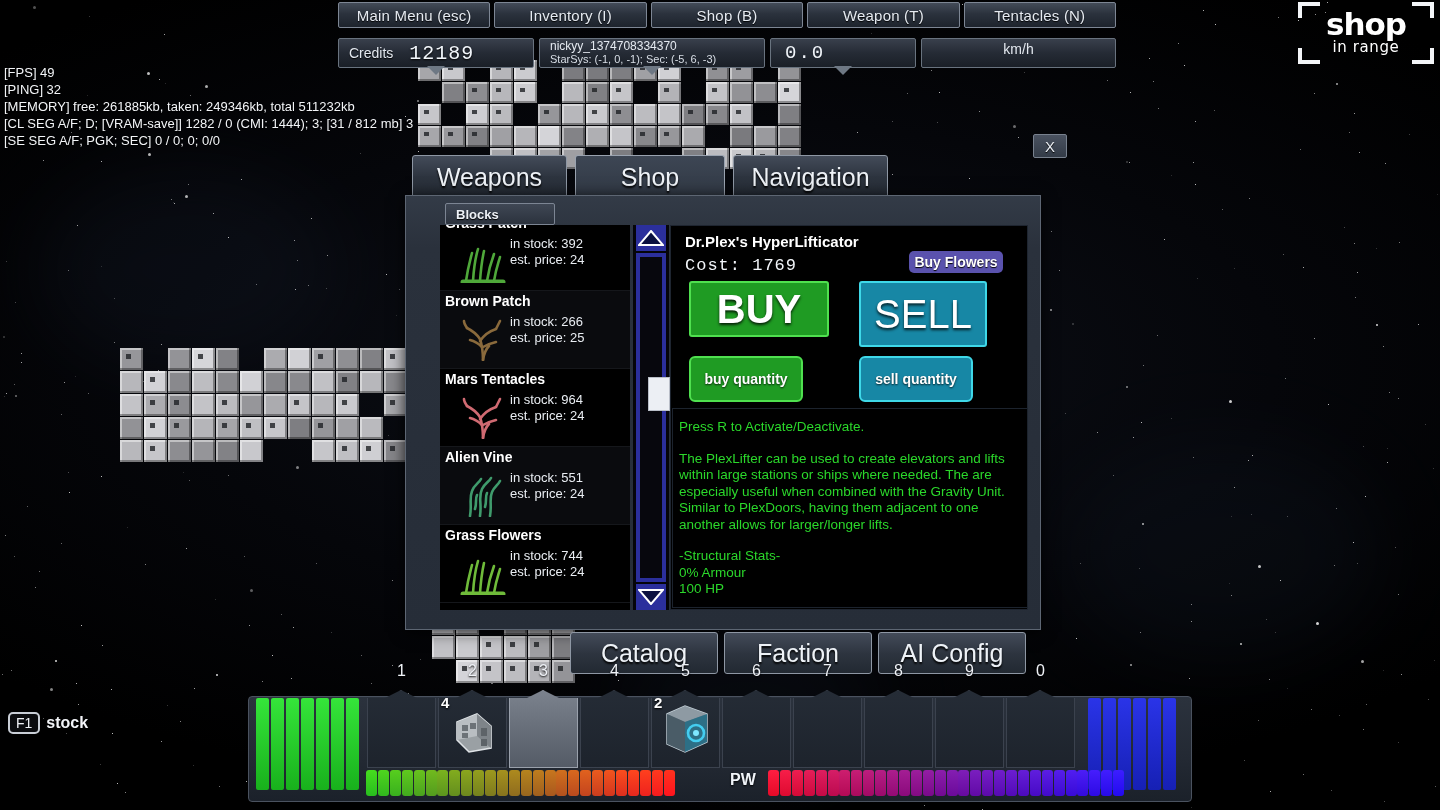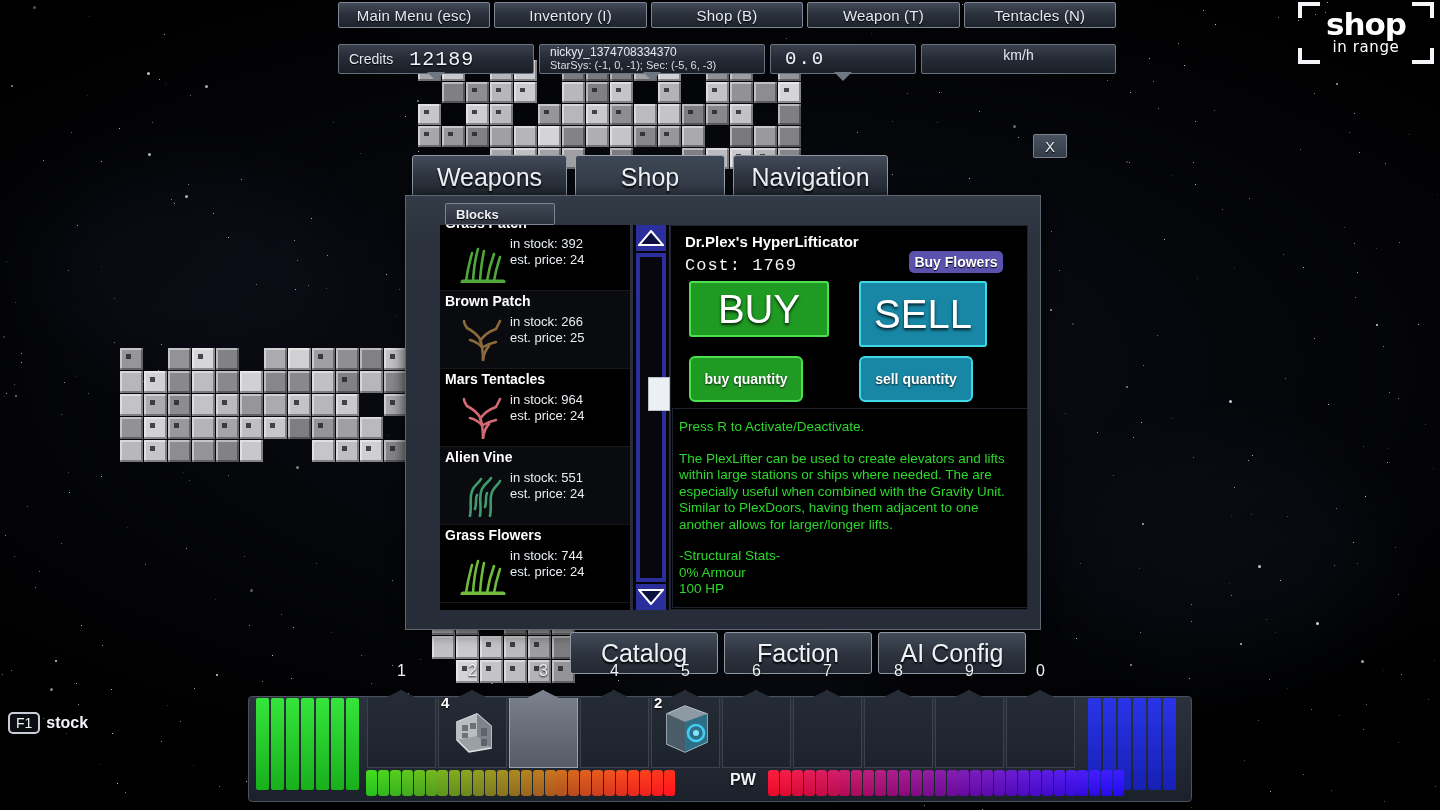--- a/index.html
+++ b/index.html
@@ -30,21 +30,21 @@
   .topmenu { display:flex; gap:4px; height:26px; }
   .topmenu .mi {
     flex:1;
     background: linear-gradient(180deg,#434b58 0%, #2b323d 45%, #1d232c 100%);
     border:1px solid #7d8694;
     border-radius:2px;
     display:flex; align-items:center; justify-content:center;
     font-size:15px; color:#e6ebf2; text-shadow:0 1px 1px #000;
     letter-spacing:.2px;
   }
-  .hudrow2 { display:flex; gap:5px; margin-top:16px; height:30px;justify-content:space-between; }
+  .hudrow2 { display:flex; gap:5px; margin-top:10px; height:30px;justify-content:space-between; }
   .hudcell {
     background: linear-gradient(180deg,#39404c 0%, #252b35 50%, #1a1f27 100%);
     border:1px solid #69737f;
     border-radius:2px;
     position:relative;
     display:flex; align-items:center;
   }
   .credits-cell { width:196px; padding-left:10px; gap:16px; }
   .credits-label { font-size:14px; color:#e3e8ef; text-shadow:0 1px 1px #000; }
   .credits-val {
@@ -974,20 +974,21 @@
       <div class="hudcell speed-cell">
         <span class="speed-val">0.0</span>
         <span class="notch"></span>
       </div>
       <div class="hudcell unit-cell">
         <span class="unit-val">km/h</span>
       </div>
     </div>
   </div>
 
+  <div id="debug"><div>[FPS] 49</div><div>[PING] 32</div><div>[MEMORY] free: 261885kb, taken: 249346kb, total 511232kb</div><div>[CL SEG A/F; D; [VRAM-save]] 1282 / 0 (CMI: 1444); 3; [31 / 812 mb] 3</div><div>[SE SEG A/F; PGK; SEC] 0 / 0; 0; 0/0</div></div>
 
   <div id="shoprange">
     <span class="brk tl"></span>
     <span class="brk tr"></span>
     <span class="brk bl"></span>
     <span class="brk br"></span>
     <span class="t1">shop</span>
     <span class="t2">in range</span>
   </div>
 
@@ -1091,21 +1092,21 @@
         <polygon points="13,15 1,1 25,1" fill="#0b1040" stroke="#ffffff" stroke-width="2"></polygon>
       </svg>
     </div>
   </div>
 
   <div id="detail">
     <span class="dname">Dr.Plex's HyperLifticator</span>
     <span class="dcost">Cost:  1769</span>
     <div id="recipe">Buy Flowers</div>
 
-    <div class="bigbtn buycol" style="left:18px; top:55px; width:140px; height:56px;">BUY</div>
+    <div class="bigbtn buycol" style="left:18px; top:55px; width:140px; height:56px;font-weight:bold;">BUY</div>
     <div class="bigbtn sellcol" style="left:188px; top:55px; width:128px; height:66px;">SELL</div>
 
     <div class="smallbtn buycol" style="left:18px; top:130px; width:114px; height:46px;">buy quantity</div>
     <div class="smallbtn sellcol" style="left:188px; top:130px; width:114px; height:46px;">sell quantity</div>
   </div>
 
   <div id="descbox">
       <p>Press R to Activate/Deactivate.</p>
       <p>The PlexLifter can be used to create elevators and lifts within large stations or ships where needed. The are especially useful when combined with the Gravity Unit. Similar to PlexDoors, having them adjacent to one another allows for larger/longer lifts.</p>
       <p style="margin-bottom: 0px;">-Structural Stats-</p>

